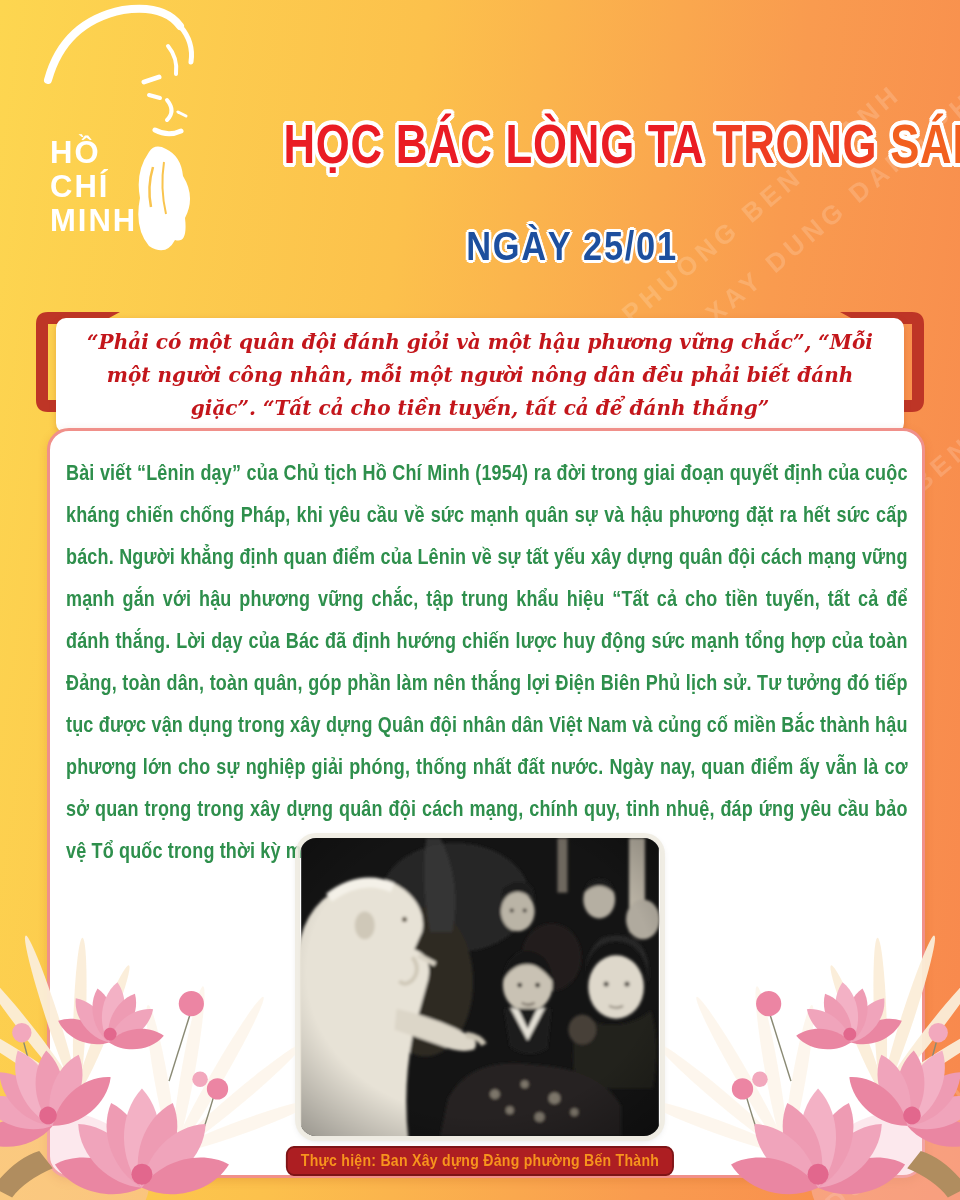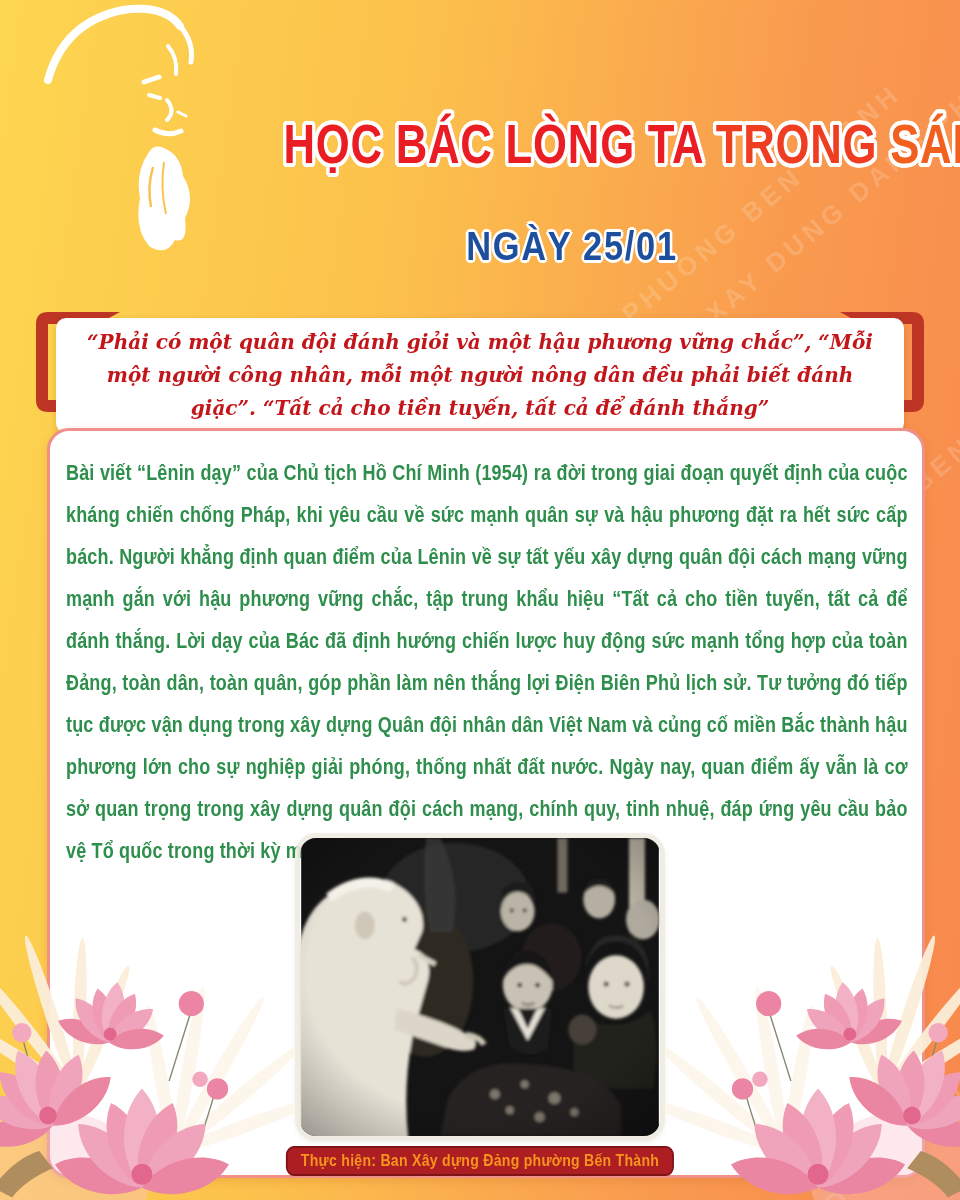--- a/index.html
+++ b/index.html
@@ -100,20 +100,25 @@
       <path d="M121,93 l11,3" stroke-width="4"></path>
       <path d="M139,98 q9,11 0,20" stroke-width="4"></path>
       <path d="M127,128 q13,7 26,1" stroke-width="5"></path>
       <path d="M150,110 l8,4" stroke-width="3"></path>
     </g>
     <path d="M121,150 Q107,170 112,196 Q106,226 121,244 Q138,255 147,238 Q160,242 157,216 Q168,195 155,174 Q153,154 138,147 Q127,141 121,150 Z" fill="#fff"></path>
     <path d="M125,165 q-6,20 -2,40" stroke="#f9c44e" stroke-width="2.5" fill="none"></path>
     <path d="M136,160 q-4,26 2,52" stroke="#f9c44e" stroke-width="2" fill="none"></path>
   </svg>
 
+  <div class="logo">
+    <div>HỒ</div>
+    <div>CHÍ</div>
+    <div>MINH</div>
+  </div>
 
   <div class="title-wrap outline-lg">
     <span class="t1">HỌC BÁC LÒNG TA </span><span class="t2">TRONG </span><span class="t3">SÁNG HƠN</span>
   </div>
 
   <div class="date-wrap">NGÀY 25/01</div>
 
   <svg class="bracket bracket-left" viewBox="0 0 90 104">
     <path d="M14,2 Q2,2 2,14 L2,90 Q2,102 14,102 L86,102 L64,90 L14,90 L14,14 L64,14 L86,2 Z" fill="#be3526"></path>
   </svg>

